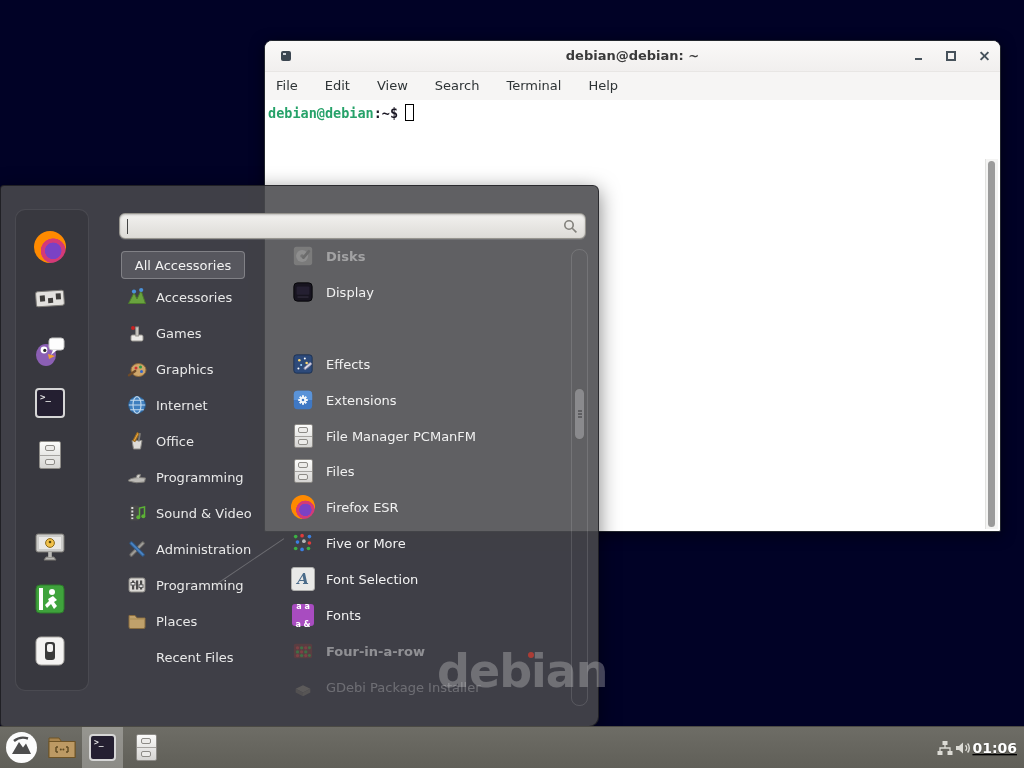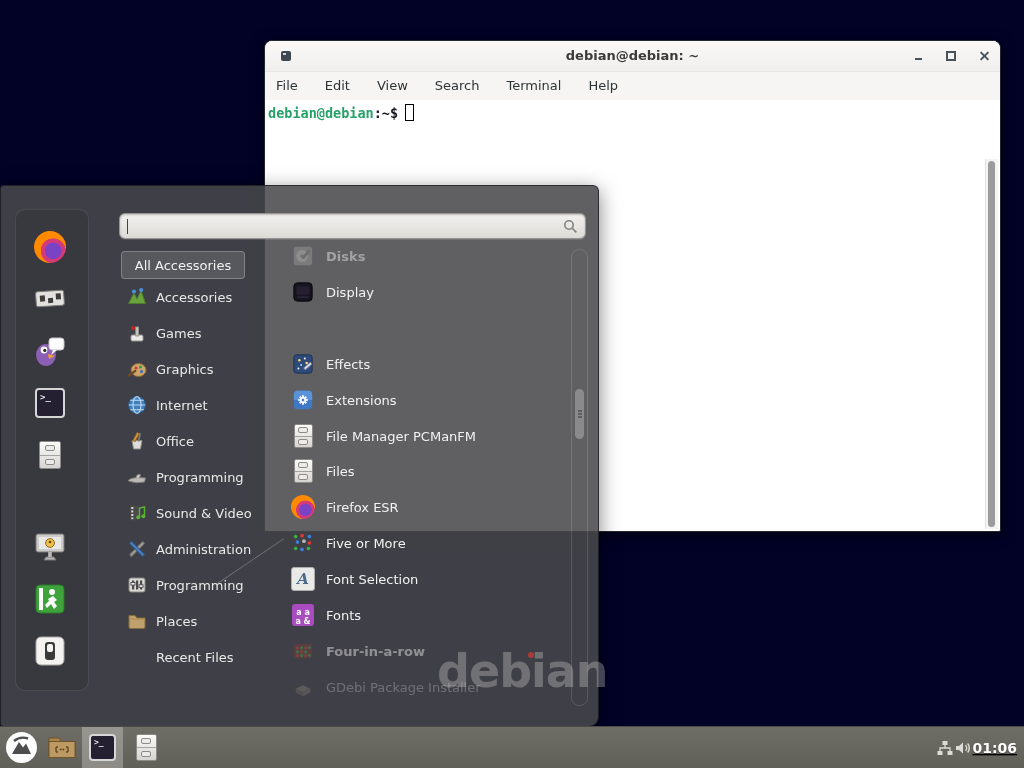--- a/index.html
+++ b/index.html
@@ -81,21 +81,21 @@
   .icon-cabinet .drawer:last-child{border-bottom:none;}
   .icon-cabinet .drawer:after{content:"";position:absolute;left:50%;top:50%;transform:translate(-50%,-50%);
     width:8px;height:4px;border:1px solid #8d8b87;border-radius:2px;background:#ecebe9;}
   .icon-terminal-sq{background:#241f31;border:2px solid #d6d6d6;border-radius:4px;
     color:#e8e8e8;font-family:"DejaVu Sans Mono",monospace;font-weight:bold;
     display:flex;align-items:flex-start;box-sizing:border-box;padding:2px 0 0 3px;}
   .icon-fontsel{width:22px;height:22px;background:#e9e9e8;border:1px solid #aeaeac;border-radius:3px;
     color:#4a6b8a;font-family:"DejaVu Serif","Liberation Serif",serif;font-style:italic;font-weight:bold;
     font-size:15px;display:flex;align-items:center;justify-content:center;}
   .icon-fonts{width:22px;height:22px;background:#a84cc0;border-radius:3px;color:#fff;
-    font-size:8px;line-height:9px;display:flex;flex-direction:column;align-items:center;justify-content:flex-end;font-weight:bold;}
+    font-size:8px;line-height:9px;display:flex;flex-direction:column;align-items:center;justify-content:center;font-weight:bold;gap:9px;}
   
   .taskbar{position:absolute;left:0;right:0;bottom:0;height:41px;z-index:5;
     background:linear-gradient(#6e6d66,#605f58);border-top:1px solid #4b4a44;}
   .tb-left{position:absolute;left:0;top:0;bottom:0;display:flex;align-items:center;}
   .tb-item{height:41px;display:flex;align-items:center;justify-content:center;cursor:default;}
   .tb-menu{width:42px;}
   .tb-folder{width:40px;}
   .tb-term{width:41px;background:rgba(255,255,255,.28);}
   .tb-files{width:46px;}
   .tb-right{position:absolute;right:0;top:0;bottom:0;display:flex;align-items:center;padding-right:7px;text-decoration:underline;}

